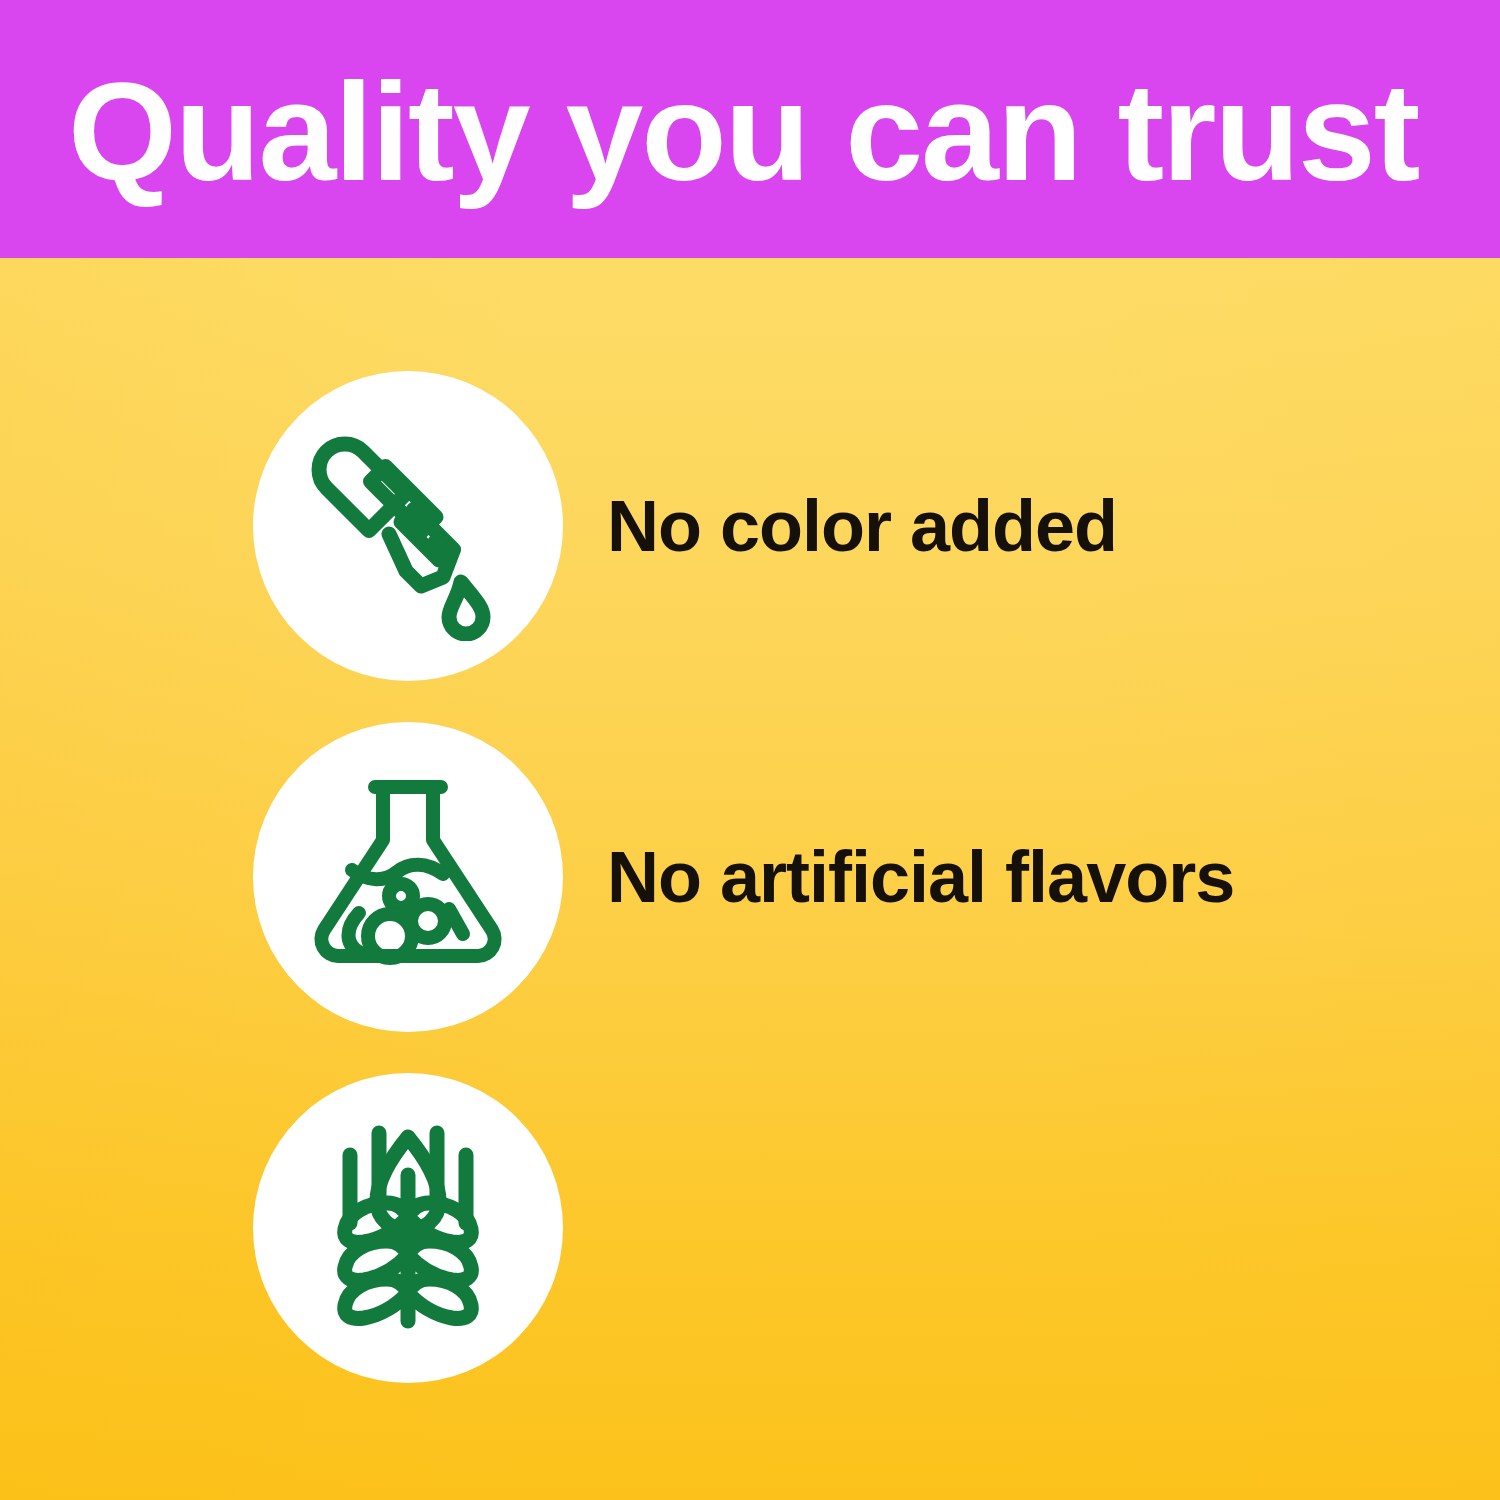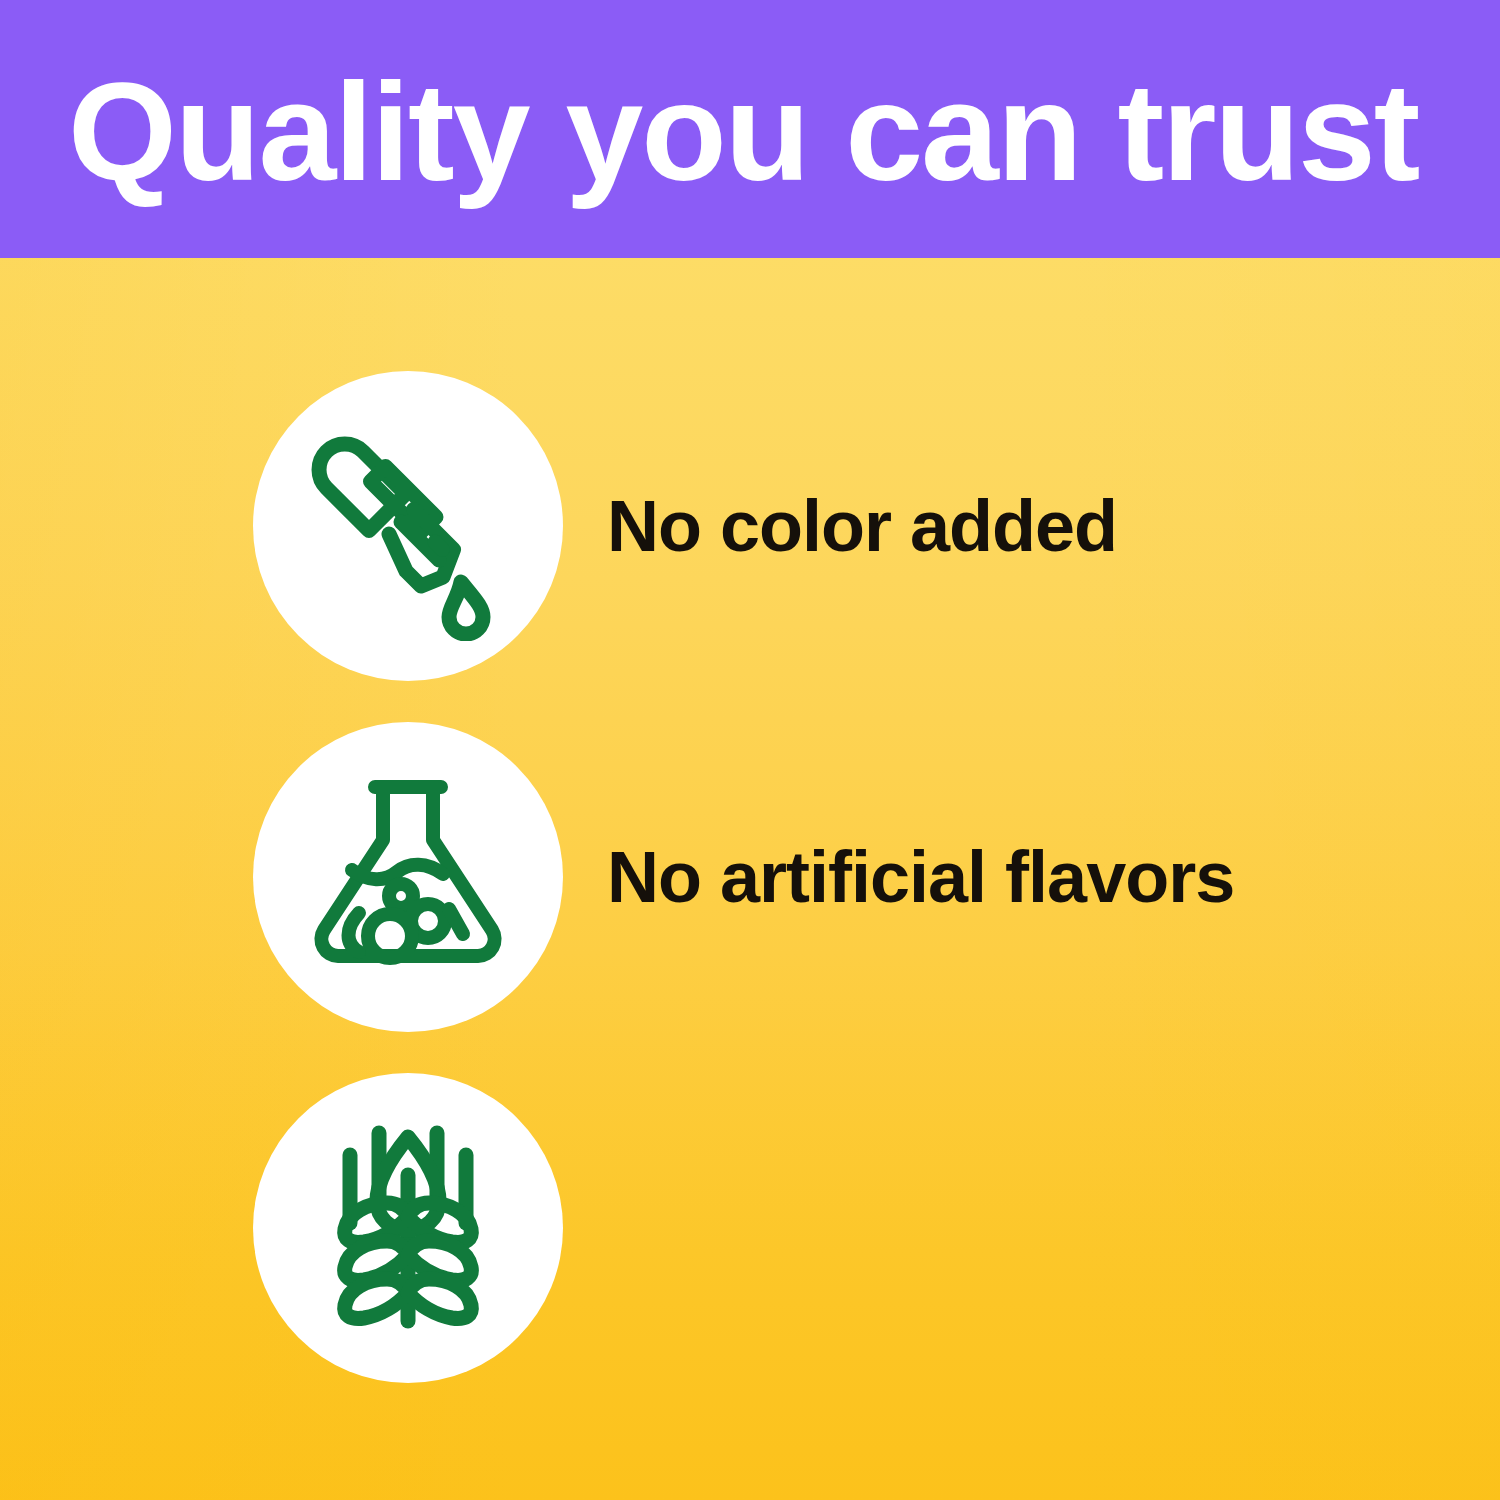--- a/index.html
+++ b/index.html
@@ -20,21 +20,21 @@
     background: #FCD65C;
   }
 
   
   .header-band {
     position: absolute;
     left: 0;
     top: 0;
     width: 1500px;
     height: 258px;
-    background: #8b5cf6;
+    background: #d946ef;
     z-index: 3;
   }
   .header-title {
     position: absolute;
     left: 68px;
     top: 62px;
     font-family: "Liberation Sans", sans-serif;
     font-weight: bold;
     font-size: 140px;
     line-height: 140px;

